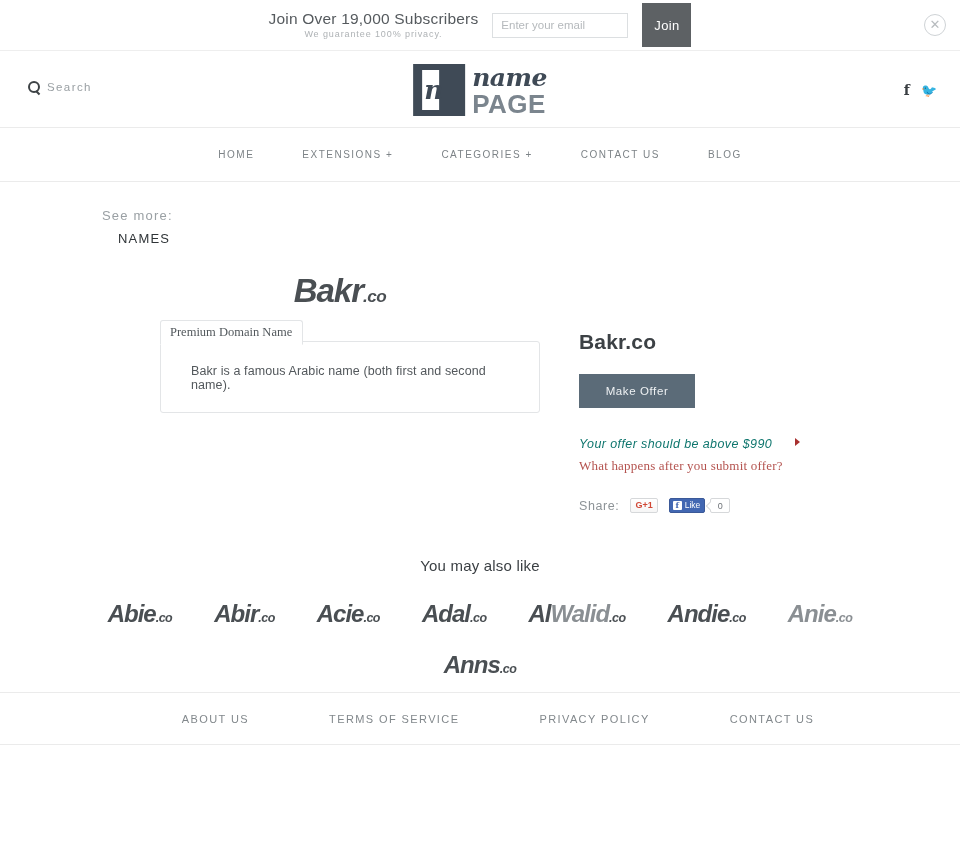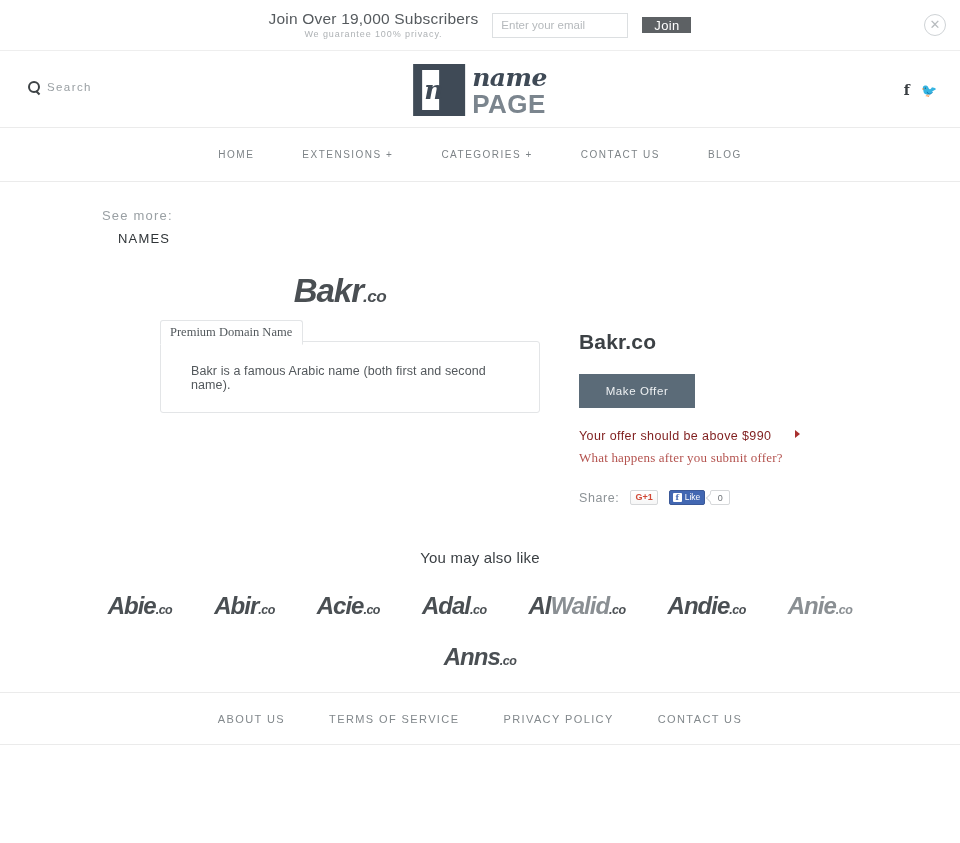--- a/index.html
+++ b/index.html
@@ -46,21 +46,21 @@
     border: 1px solid #dcdfe1;
     background: #fff;
     font-size: 11.5px;
     color: #8d9296;
     padding: 0 8px;
     font-family: "Liberation Sans", sans-serif;
     outline: none;
   }
   .email-input::placeholder { color: #b5b9bc; }
   .join-button {
-    height: 16px;
+    height: 44px;
     padding: 0 12px;
     background: #5d6164;
     color: #ffffff;
     border: none;
     font-size: 13px;
     font-family: "Liberation Sans", sans-serif;
     cursor: pointer;
     letter-spacing: .3px;
   }
   .close-banner {
@@ -281,26 +281,27 @@
     background: #5b6b78;
     color: #eef1f3;
     border: none;
     font-size: 11.5px;
     letter-spacing: .6px;
     font-family: "Liberation Sans", sans-serif;
     cursor: pointer;
   }
   .offer-note {
     position: relative;
-    margin-top: 19px;
+    margin-top: 27px;
     font-size: 12.5px;
-    color: #7f1d1d;
+    color: #0f766e;
     letter-spacing: .4px;
     line-height: 18px;
     width: 215px;
+    font-style: italic;
   }
   .offer-arrow {
     position: absolute;
     right: -6px; top: 3px;
     width: 0; height: 0;
     border-left: 5px solid #a8302f;
     border-top: 4px solid transparent;
     border-bottom: 4px solid transparent;
   }
   .offer-link {
@@ -409,21 +410,21 @@
     background: #fff;
   }
   .footer-links {
     height: 52px;
     display: flex; align-items: center; justify-content: center;
     gap: 44px;
     border-bottom: 1px solid #ebebeb;
   }
   .footer-link {
     font-size: 11px; color: #82888c; letter-spacing: 1.4px;
-    cursor: pointer; white-space: nowrap;
+    cursor: pointer; white-space: nowrap; margin-left: 36px;
   }
   .copyright {
     text-align: center;
     padding-top: 28px;
     font-size: 11px;
     letter-spacing: 1.1px;
   }
   .copy-year { color: #a9aeb1; }
   .copy-name { color: #7f8589; }
 </style>

